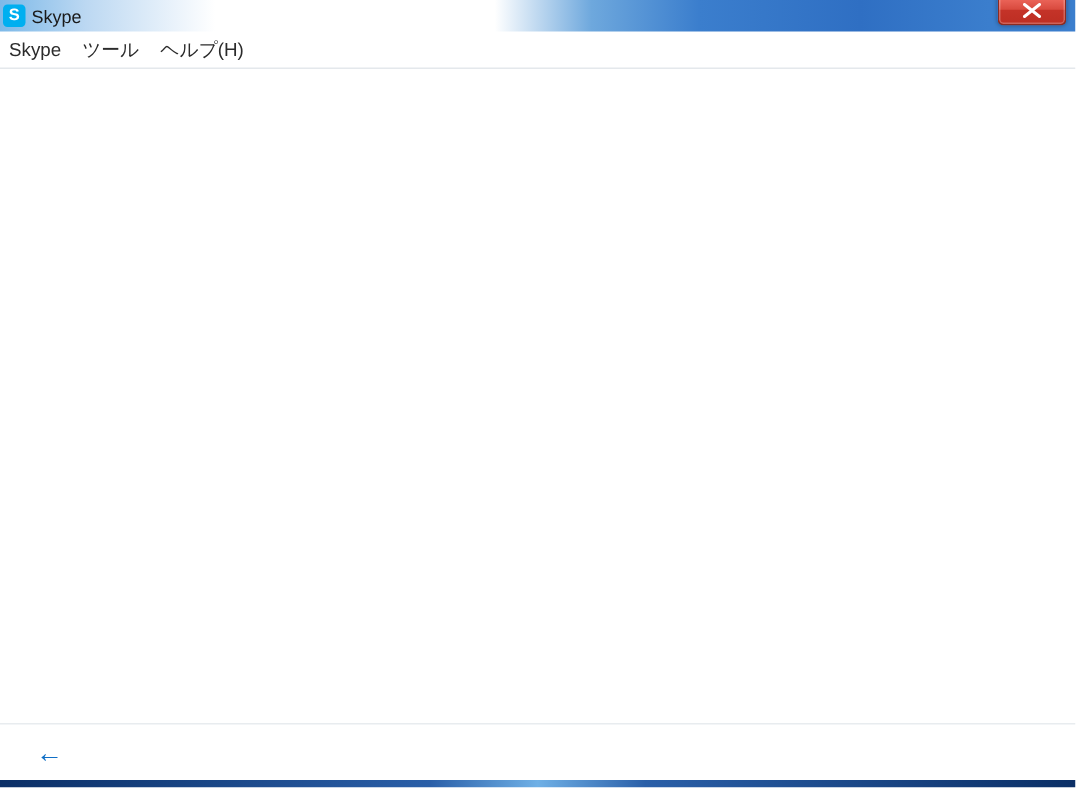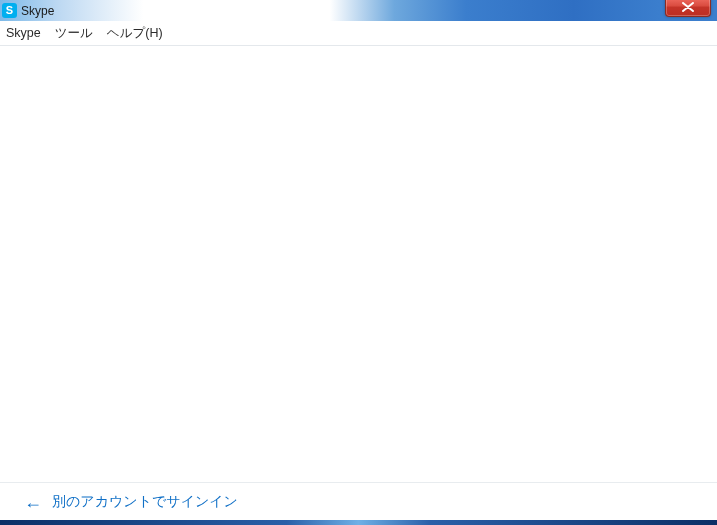--- a/index.html
+++ b/index.html
@@ -121,17 +121,16 @@
   <span class="item">Skype</span>
   <span class="item">ツール</span>
   <span class="item">ヘルプ(H)</span>
 </div>
 
 <div class="content"></div>
 
 <div class="footer">
   <div class="signin-link">
     <span class="arrow">←</span>
-    <span class="text">別のアカウントでサインイン</span>
   </div>
 </div>
 
 <div class="bottomstrip"></div>
 
 </body></html>

